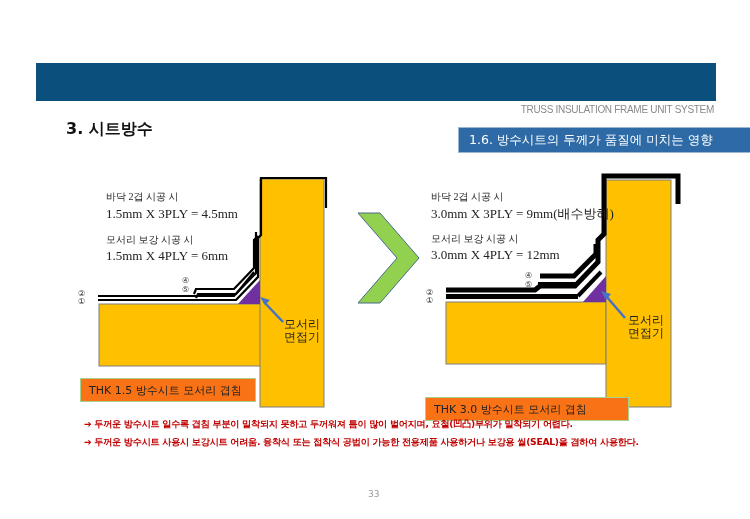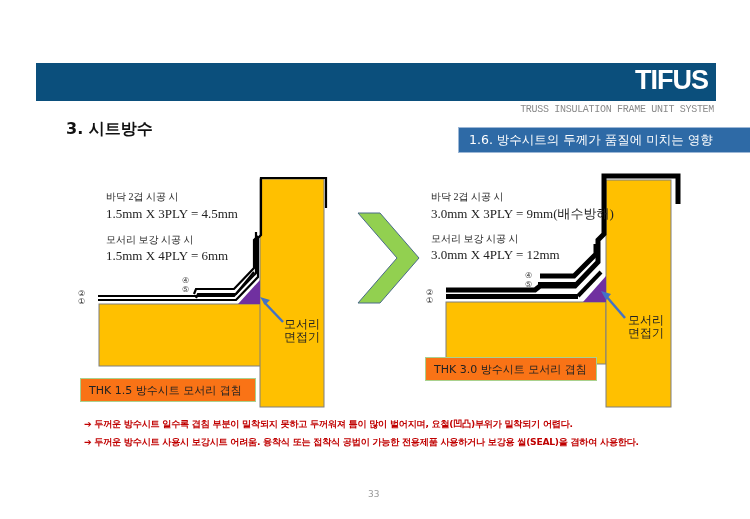--- a/index.html
+++ b/index.html
@@ -1,39 +1,38 @@
 <!DOCTYPE html>
 <html><head>
 <meta charset="utf-8">
 <style>
   html, body { margin: 0; padding: 0; }
   body { width: 750px; height: 519px; background: #ffffff; position: relative; overflow: hidden;
          font-family: "DejaVu Sans", sans-serif; }
   .header-bar { position: absolute; left: 36px; top: 63px; width: 680px; height: 38px; background: #0b4f7c; }
   .header-title { position: absolute; left: 18px; top: 6px; color: #fff; font-size: 19px; font-weight: bold; white-space: nowrap; letter-spacing: -0.5px; }
   .brand { position: absolute; right: 8px; top: 2px; color: #fff; font-family: "Liberation Sans", sans-serif; font-weight: bold; font-size: 27px; letter-spacing: -1px; }
-  .brand-sub { position: absolute; right: 36px; top: 104px; color: #8a8a8a; font-family: Liberation Mono, monospace; font-size: 10px; letter-spacing: -0.3px; }
+  .brand-sub { position: absolute; right: 36px; top: 104px; color: #8a8a8a; font-family: Liberation Sans, sans-serif; font-size: 10px; letter-spacing: -0.3px; }
   .section-label { position: absolute; left: 66px; top: 119px; font-size: 16px; font-weight: bold; color: #111; }
   .subsection-box { position: absolute; left: 416px; top: 127px; width: 300px; height: 24px; background: #2e6aa6; border: 1px solid #9cb7d6; margin-left: 42px; }
   .subsection-title { position: absolute; left: 10px; top: 4px; color: #fff; font-size: 12.5px; white-space: nowrap; }
   .diagram { position: absolute; left: 0; top: 0; }
   .spec { position: absolute; font-size: 10px; color: #222; white-space: nowrap; font-family: Liberation Serif, serif; }
   .spec.small { font-size: 13px; }
   .num { position: absolute; font-size: 8px; color: #333; }
   .callout { position: absolute; font-size: 12px; color: #222; line-height: 13px; }
   .caption-box { position: absolute; height: 22px; border: 1.5px solid #a9d18e; background: #f97316; }
   .caption-text { position: absolute; left: 8px; top: 4px; font-size: 11px; color: #222; white-space: nowrap; }
   .note { position: absolute; left: 84px; font-size: 9.2px; font-weight: bold; color: #c00000; white-space: nowrap; letter-spacing: -0.3px; }
   .page-number { position: absolute; left: 368px; top: 489px; font-size: 9px; color: #999; }
 </style>
 </head>
 <body>
 
 <div class="header-bar">
-  <div class="brand">TIFUS</div>
 </div>
 <div class="brand-sub">TRUSS INSULATION FRAME UNIT SYSTEM</div>
 
 <div class="section-label">3. 시트방수</div>
 
 <div class="subsection-box">
   <div class="subsection-title">1.6. 방수시트의 두께가 품질에 미치는 영향</div>
 </div>
 
 <svg class="diagram" width="750" height="519">
@@ -99,20 +98,20 @@
 <div class="spec" style="left:431px; top:232px;">모서리 보강 시공 시</div>
 <div class="spec small" style="left:431px; top:247px;">3.0mm X 4PLY = 12mm</div>
 <div class="num" style="left:525px; top:271px;">④</div>
 <div class="num" style="left:525px; top:280px;">⑤</div>
 <div class="num" style="left:426px; top:288px;">②</div>
 <div class="num" style="left:426px; top:296px;">①</div>
 <div class="callout" style="left:628px; top:314px;">
   <div>모서리</div>
   <div>면접기</div>
 </div>
-<div class="caption-box" style="left:425px; top:357px; width:170px;">
+<div class="caption-box" style="left:425px; top:397px; width:170px;padding-left:32px;">
   <div class="caption-text">THK 3.0  방수시트 모서리 겹침</div>
 </div>
 
 <div class="note" style="top:418px;">➔ 두꺼운 방수시트 일수록 겹침 부분이 밀착되지 못하고 두꺼워져 틈이 많이 벌어지며, 요철(凹凸)부위가 밀착되기 어렵다.</div>
 <div class="note" style="top:436px;">➔ 두꺼운 방수시트 사용시 보강시트 어려움. 융착식 또는 접착식 공법이 가능한 전용제품 사용하거나 보강용 씰(SEAL)을 겸하여 사용한다.</div>
 
 <div class="page-number">33</div>
 
 </body></html>

